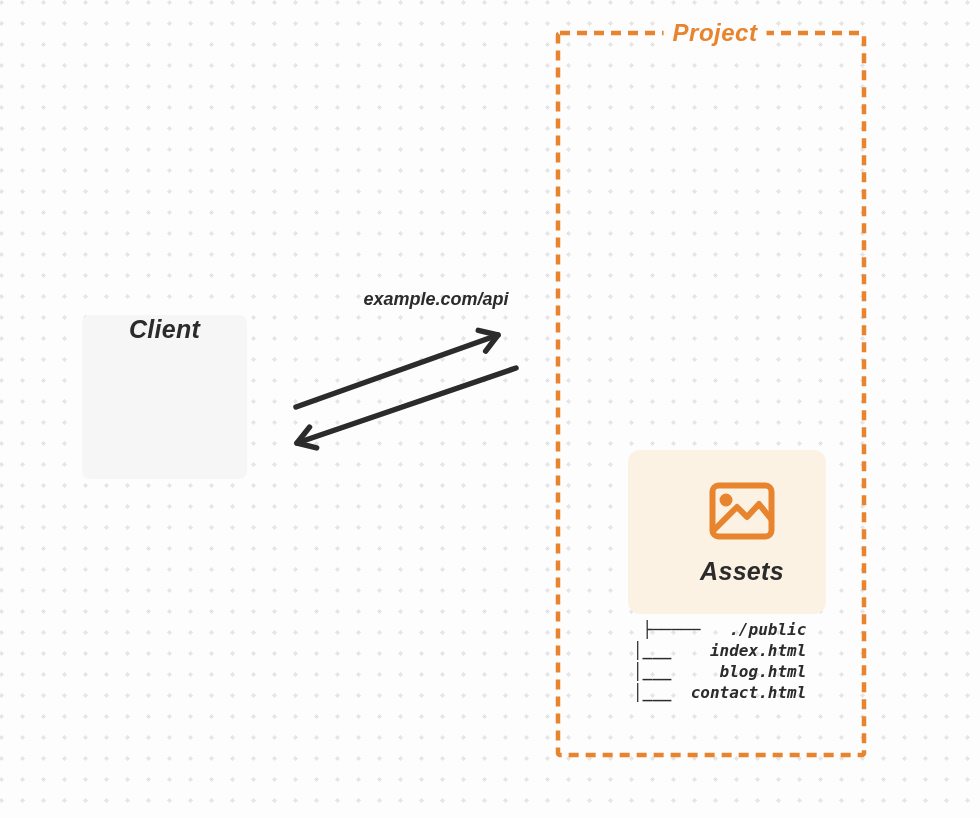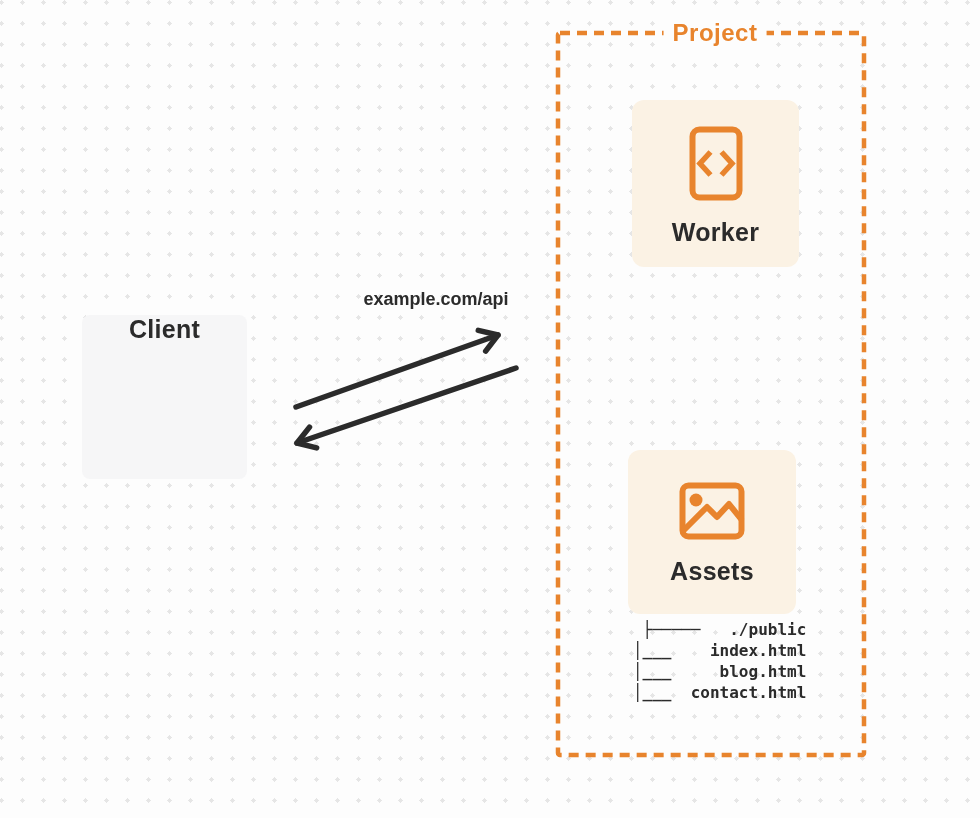--- a/index.html
+++ b/index.html
@@ -8,20 +8,21 @@
     font-family: "Liberation Sans", sans-serif;
     overflow: hidden;
   }
   .canvas {
     position: relative;
     width: 980px; height: 818px;
     background-color: #FDFDFD;
     background-image: radial-gradient(circle, #E6E6E6 2px, transparent 2.2px);
     background-size: 21px 21px;
     background-position: 12px 13px;
+    font-style: italic;
   }
   .overlay-svg {
     position: absolute; left: 0; top: 0;
     width: 980px; height: 818px;
     pointer-events: none;
   }
   .project-label {
     position: absolute;
     left: 715px; top: 19px;
     transform: translateX(-50%);
@@ -59,21 +60,21 @@
   }
   .card {
     position: absolute;
     background: #FBF2E4;
     border-radius: 12px;
     display: flex;
     flex-direction: column;
     align-items: center;
   }
   .card.worker { left: 632px; top: 100px; width: 167px; height: 167px; }
-  .card.assets { left: 628px; top: 450px; width: 168px; height: 164px; }
+  .card.assets { left: 628px; top: 450px; width: 168px; height: 164px; padding-left: 30px; }
   .card.worker .icon-wrap { margin-top: 26px; height: 75px; display: flex; align-items: center; }
   .card.assets .icon-wrap { margin-top: 32px; height: 58px; display: flex; align-items: center; }
   .card .node-label { margin-top: 17px; }
   .file-tree {
     position: absolute;
     left: 604px; top: 619px;
     font-family: "DejaVu Sans Mono", monospace;
     font-size: 16px;
     line-height: 21px;
     font-weight: 700;
@@ -98,30 +99,20 @@
   </svg>
 
   <div class="project-label">Project</div>
 
   <div class="client-box">
     <span class="node-label">Client</span>
   </div>
 
   <div class="api-label">example.com/api</div>
 
-  <div class="card worker">
-    <span class="icon-wrap">
-      <svg width="54" height="75" viewBox="0 0 54 75" xmlns="http://www.w3.org/2000/svg">
-        <rect x="3.5" y="3.5" width="47" height="68" rx="7" fill="none" stroke="#E8842D" stroke-width="6"></rect>
-        <polyline points="21.5,26 11,37.5 21.5,49" fill="none" stroke="#E8842D" stroke-width="5.5" stroke-linejoin="miter"></polyline>
-        <polyline points="32.5,26 43,37.5 32.5,49" fill="none" stroke="#E8842D" stroke-width="5.5" stroke-linejoin="miter"></polyline>
-      </svg>
-    </span>
-    <span class="node-label">Worker</span>
-  </div>
 
   <div class="card assets">
     <span class="icon-wrap">
       <svg width="66" height="58" viewBox="0 0 66 58" xmlns="http://www.w3.org/2000/svg">
         <rect x="3.5" y="3.5" width="59" height="51" rx="6" fill="none" stroke="#E8842D" stroke-width="6"></rect>
         <circle cx="17" cy="18" r="6.5" fill="#E8842D"></circle>
         <path d="M5,48 L28,25 L38,35 L50,22 L62,37" fill="none" stroke="#E8842D" stroke-width="6" stroke-linecap="round" stroke-linejoin="round"></path>
       </svg>
     </span>
     <span class="node-label">Assets</span>

